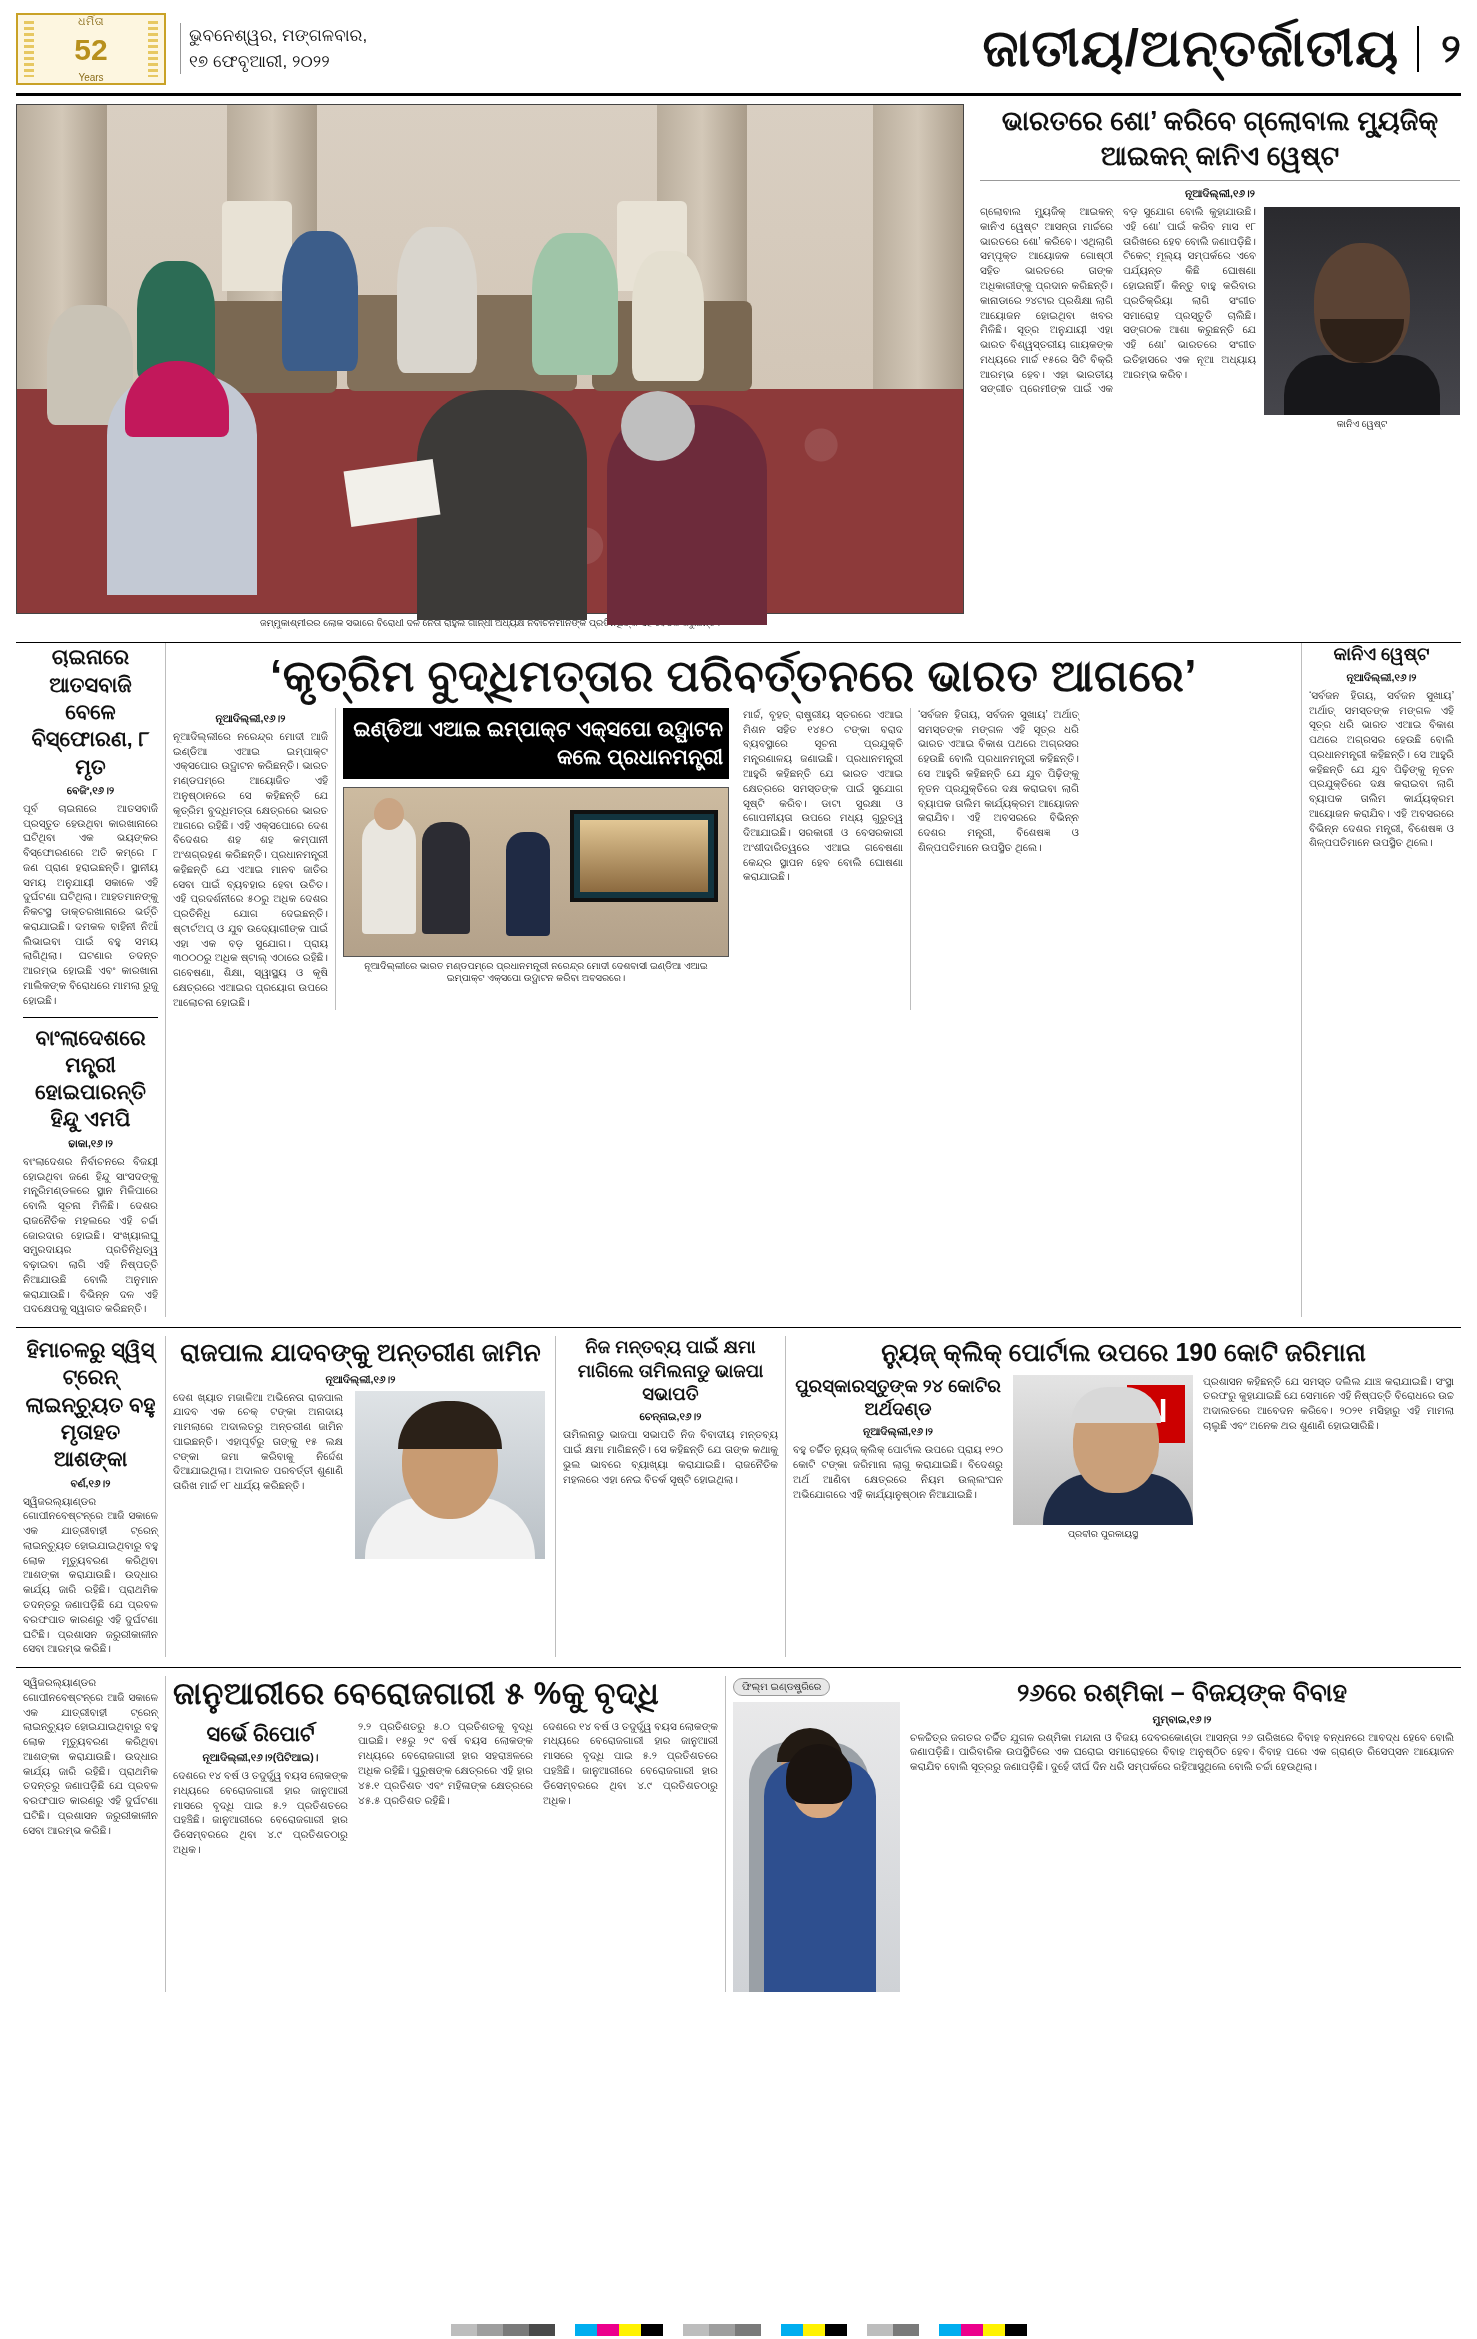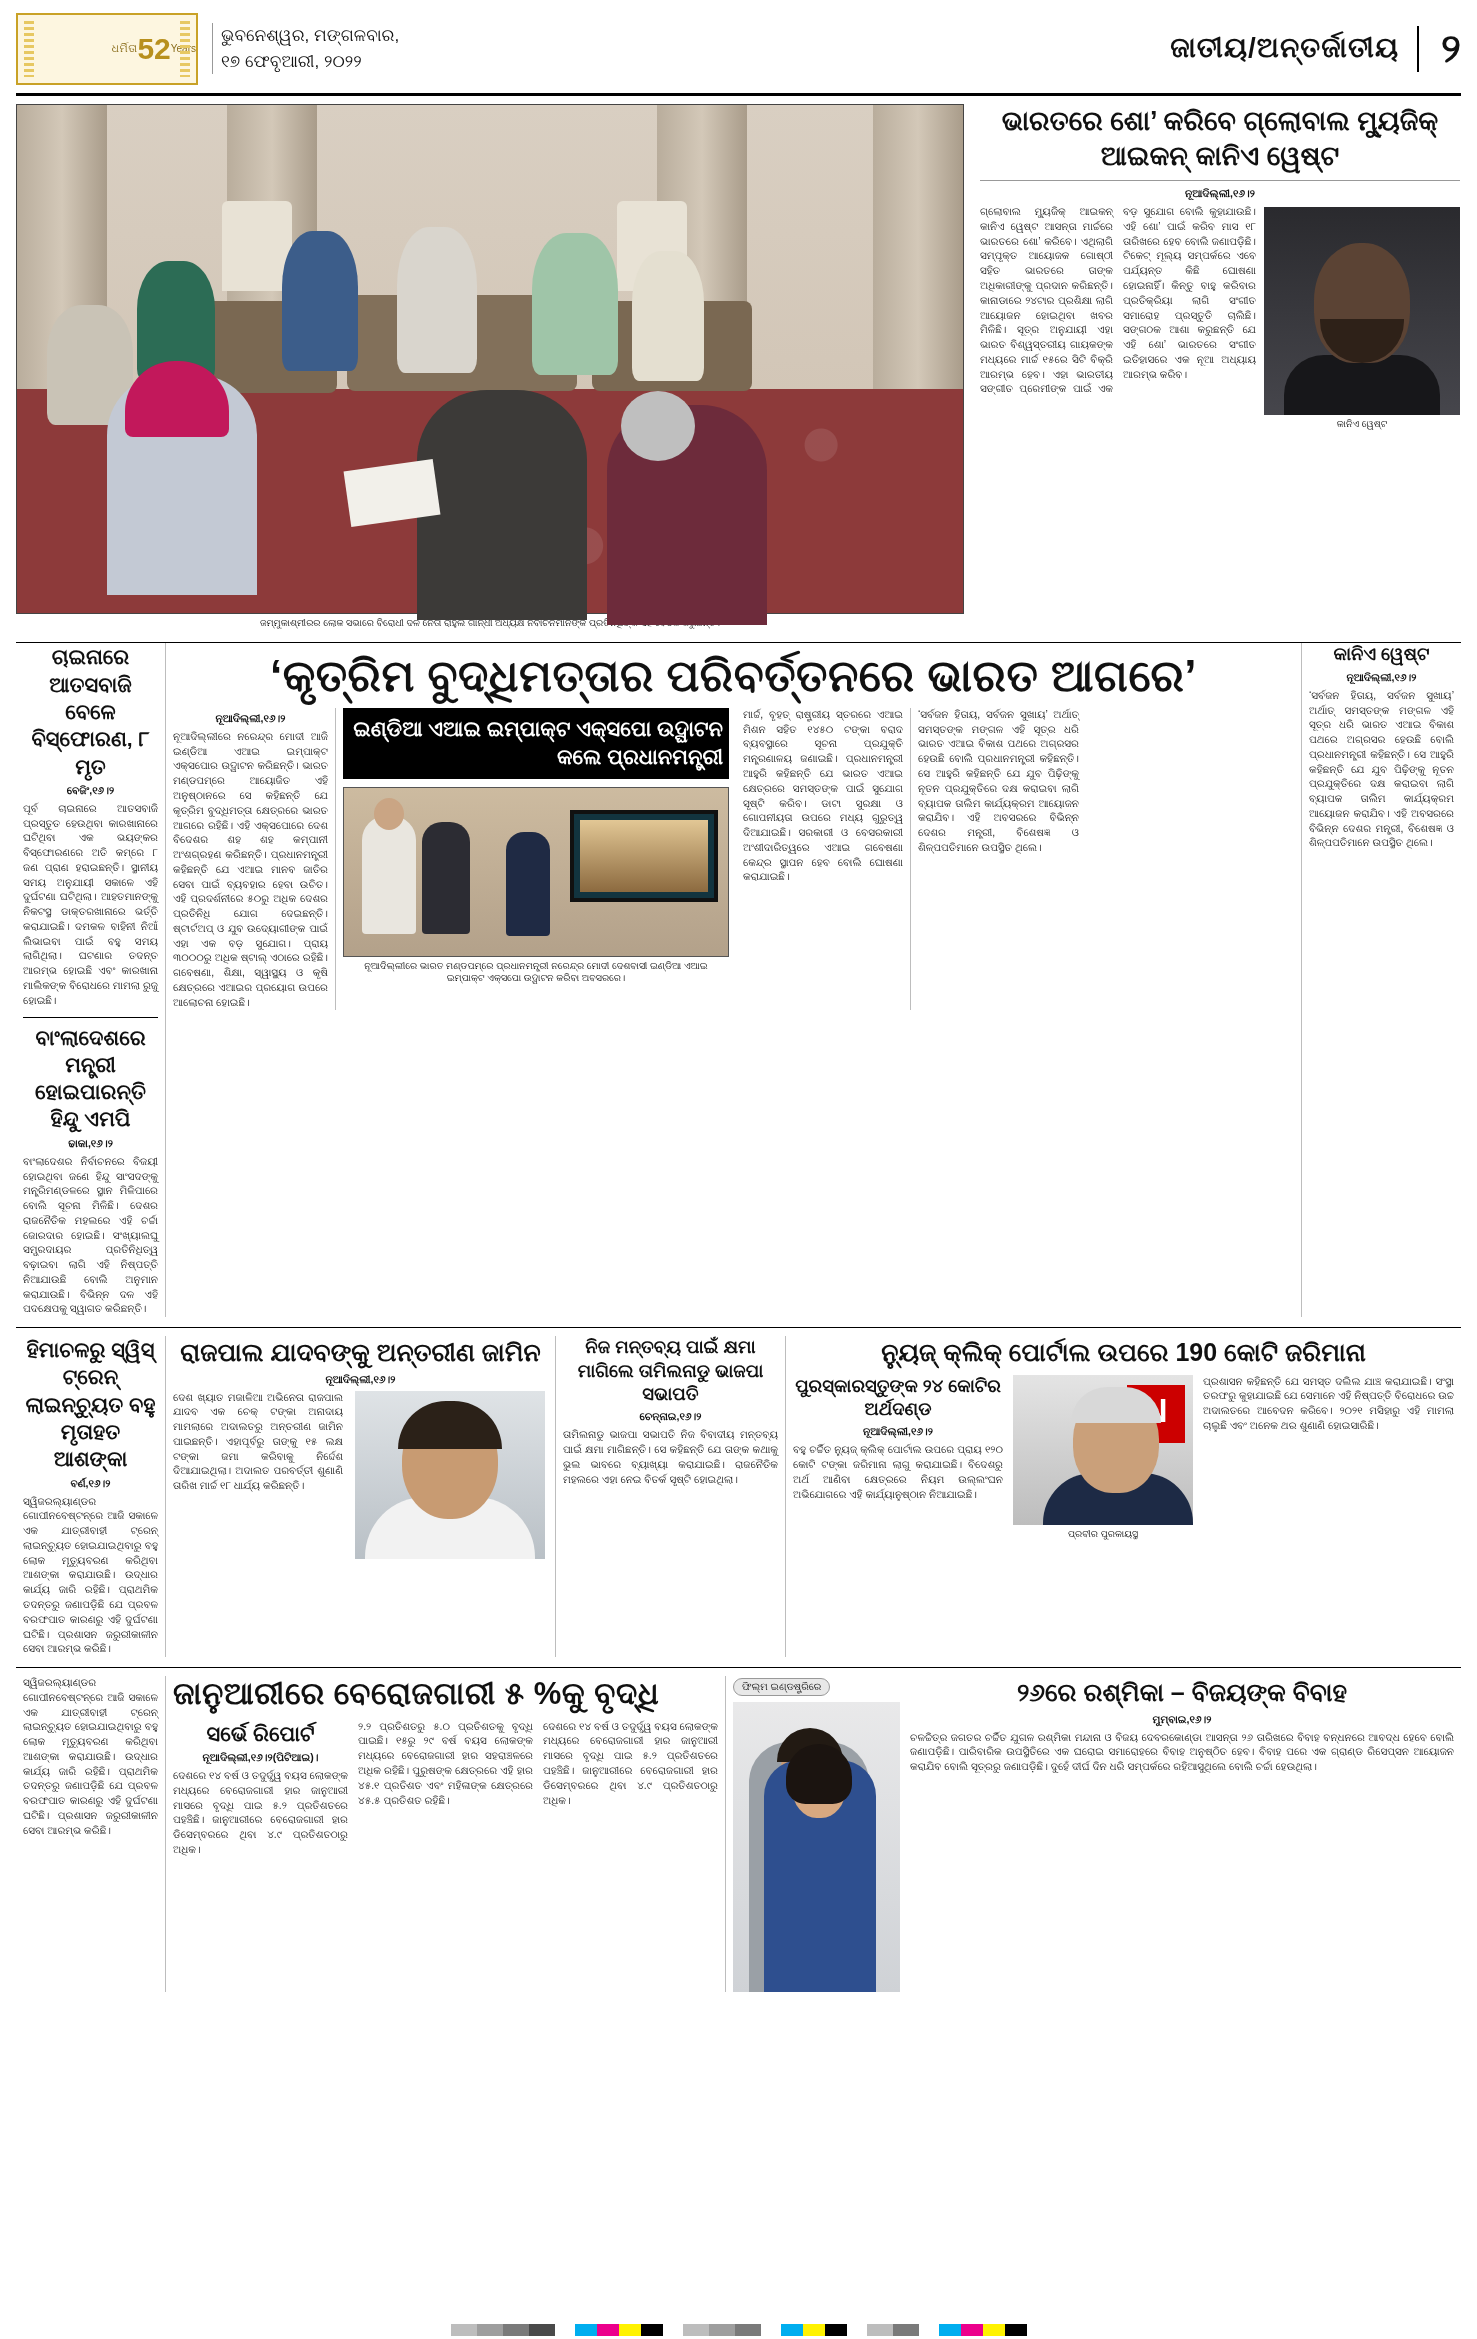--- a/index.html
+++ b/index.html
@@ -22,25 +22,25 @@
 
   
   .masthead {
     display: flex;
     align-items: center;
     border-bottom: 3px solid #000;
     padding-bottom: 6px;
     height: 86px;
   }
   .logo-badge {
-    width: 182px; height: 72px;
+    width: 150px; height: 72px;
     border: 2px solid #c9a227;
     background: #fdf6e0;
-    display: flex; flex-direction: row;
-    align-items: center; justify-content: flex-end;
+    display: flex; flex-direction: column;
+    align-items: center; justify-content: space-between;
     position: relative;
   }
   .logo-badge .top-word { font-size: 11px; color: #8a6d1b; letter-spacing: .5px;}
   .logo-badge .big { font-size: 30px; font-weight: bold; color:#b8901d; line-height: 1; }
   .logo-badge .yrs { font-size: 10px; color:#8a6d1b; }
   .logo-badge:before, .logo-badge:after{
     content:""; position:absolute; top:6px; bottom:6px; width:10px;
     background: repeating-linear-gradient(#e7c862, #e7c862 3px, transparent 3px, transparent 6px);
   }
   .logo-badge:before{ left:6px; }
@@ -50,21 +50,21 @@
     margin-left: 14px;
     font-size: 17px;
     line-height: 1.5;
     color: #111;
     border-left: 1px solid #999;
     padding-left: 8px;
     white-space: pre-line;
   }
   .masthead-spacer { flex: 1; }
   .section-title {
-    font-size: 28px;
+    font-size: 52px;
     font-weight: bold;
     letter-spacing: 1px;
     padding-right: 18px;
   }
   .page-num {
     font-size: 40px;
     font-weight: bold;
     border-left: 2px solid #000;
     padding-left: 22px;
   }

